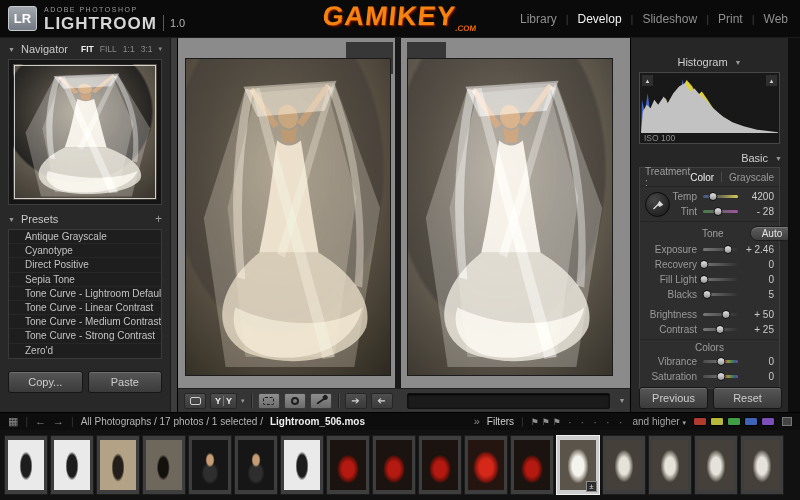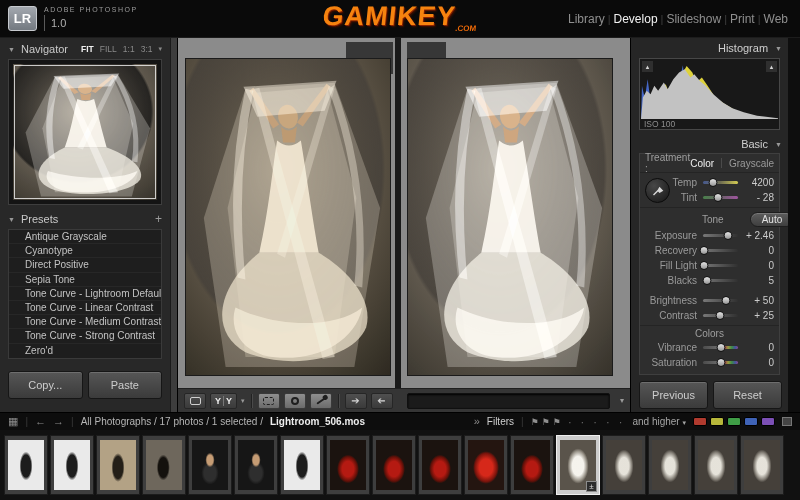--- a/index.html
+++ b/index.html
@@ -13,21 +13,21 @@
   .brand-col { display:flex; flex-direction:column; line-height:1; }
   .brand-small { font-size:7px; letter-spacing:1.5px; color:#9c9c9c; margin-bottom:2px; }
   .brand-row { display:flex; align-items:center; gap:6px; }
   .brand-large { font-size:17px; letter-spacing:1px; color:#d6d6d6; font-weight:bold; }
   .brand-div { width:1px; height:16px; background:#5a5a5a; }
   .brand-ver { font-size:11px; color:#b0b0b0; }
   .watermark { position:absolute; left:50%; top:1px; transform:translateX(-50%) skewX(-6deg);
     font-size:27px; font-weight:bold; letter-spacing:1px; color:#f6830f;
     text-shadow:1px 1px 0 #8a2200, 2px 2px 2px #400f00; }
   .watermark small { font-size:8px; letter-spacing:0; margin-left:1px; color:#ef6a08; text-shadow:none; vertical-align:-6px;}
-  .modules { margin-left:auto; margin-right:12px; display:flex; align-items:center; gap:3px; font-size:12px; color:#8f8f8f; }
+  .modules { margin-left:auto; margin-right:12px; display:flex; align-items:center; gap:9px; font-size:12px; color:#8f8f8f; }
   .modules .sep { color:#3f3f3f; font-size:11px; }
   .module { cursor:default; }
   .module.active { color:#f2f2f2; }
   
   .main { height:374px; display:flex; }
   
   .left-panel { width:178px; background:#282828; position:relative; border-right:1px solid #000; padding-right:7px; }
   .left-gutter { position:absolute; right:0; top:0; bottom:0; width:7px; background:#3d3d3d; border-left:1px solid #1a1a1a; }
   .phead { height:16px; display:flex; align-items:center; padding:0 8px; font-size:11px; color:#c9c9c9; }
   .phead .tri { font-size:7px; color:#989898; margin-right:6px; }
@@ -38,21 +38,21 @@
   .nav-preview { margin:2px 8px 4px 8px; height:146px; background:#141414; border:1px solid #3e3e3e; padding:4px; position:relative; }
   .nav-photo { width:100%; height:100%; position:relative; overflow:hidden; }
   .nav-frame { position:absolute; inset:5px; border:1px solid rgba(255,255,255,.75); pointer-events:none; }
   .presets-head { margin-top:6px; }
   .phead .plus { margin-left:auto; color:#9a9a9a; font-size:12px; }
   .presets-box { margin:2px 8px 0 8px; background:#1e1e1e; border:1px solid #3a3a3a; }
   .preset-row { height:14.2px; line-height:14px; font-size:10px; color:#c3c3c3; padding-left:16px;
     border-bottom:1px solid #272727; white-space:nowrap; overflow:hidden; }
   .preset-row:last-child { border-bottom:none; }
   .lp-buttons { margin:12px 8px 0 8px; display:flex; gap:5px; }
-  .btn { flex:1; height:28px; border-radius:3px; border:1px solid #161616; color:#cdcdcd; font-size:11px;
+  .btn { flex:1; height:22px; border-radius:3px; border:1px solid #161616; color:#cdcdcd; font-size:11px;
     background:linear-gradient(180deg,#565656,#3b3b3b); box-shadow:inset 0 1px 0 #6e6e6e; 
     display:flex; align-items:center; justify-content:center; }
   
   .center { flex:1; background:#8b8b8b; position:relative; }
   .pane-divider { position:absolute; left:217px; top:0; bottom:24px; width:6px; background:#191919; }
   .view-label { position:absolute; top:4px; height:17px; padding:16px 9px; background:rgba(40,40,40,.85);
     color:#d9d9d9; font-size:10px; line-height:14px; }
   .label-before { left:168px; }
   .label-after { left:229px; }
   .photo { position:absolute; top:20px; width:206px; height:318px; border:1px solid #1b1b1b; overflow:hidden; background:#45403a; }
@@ -80,21 +80,21 @@
   .flip { transform:scaleX(-1); display:inline-block; }
   .tool-field { margin-left:10px; flex:1; max-width:236px; height:16px; background:#1b1b1b; border:1px solid #101010;
     border-radius:2px; box-shadow:inset 0 1px 2px #000; }
   .tool-dd { margin-left:6px; color:#9a9a9a; font-size:8px; }
   
   .right-panel { width:170px; background:#262626; position:relative; border-left:1px solid #000; padding-right:12px; }
   .right-gutter { position:absolute; right:0; top:0; bottom:0; width:12px; background:#0e0e0e; }
   .rp-header { height:16px; display:flex; align-items:center; justify-content:flex-end; gap:7px;
     padding:0 6px; font-size:11px; color:#cfcfcf; }
   .rp-header .tri { font-size:7px; color:#989898; }
-  .hist-head { margin-top:2px; }
+  .hist-head { margin-top:16px;justify-content:center; }
   .hist-box { margin:2px 8px 0 8px; height:72px; background:#181818; border:1px solid #474747; position:relative; }
   .hist-box svg { position:absolute; left:1px; right:1px; bottom:10px; width:calc(100% - 2px); height:58px; }
   .clip { position:absolute; top:2px; width:11px; height:11px; background:#2f2f2f; color:#d5d5d5;
     font-size:6px; display:flex; align-items:center; justify-content:center; }
   .clip.l { left:2px; } .clip.r { right:2px; }
   .hist-info { position:absolute; left:4px; bottom:0; font-size:8.5px; color:#8e8e8e; }
   .basic-head { margin-top:6px; }
   .basic-box { margin:1px 8px 0 8px; background:#2e2e2e; border:1px solid #3f3f3f; font-size:10px; }
   .sec { border-bottom:1px solid #242424; padding:2px 5px; position:relative; }
   .sec:last-child { border-bottom:none; }
@@ -160,20 +160,21 @@
 </style>
 </head>
 <body>
 
 <div class="topbar">
   <div class="brand">
     <div class="lr-badge">LR</div>
     <div class="brand-col">
       <span class="brand-small">ADOBE PHOTOSHOP</span>
       <div class="brand-row">
+        <span class="brand-large">LIGHTROOM</span>
         <span class="brand-div"></span>
         <span class="brand-ver">1.0</span>
       </div>
     </div>
   </div>
   <div class="watermark"><span>GAMIKEY</span><small>.COM</small></div>
   <div class="modules">
     <span class="module">Library</span>
     <span class="sep">|</span>
     <span class="module active">Develop</span>

